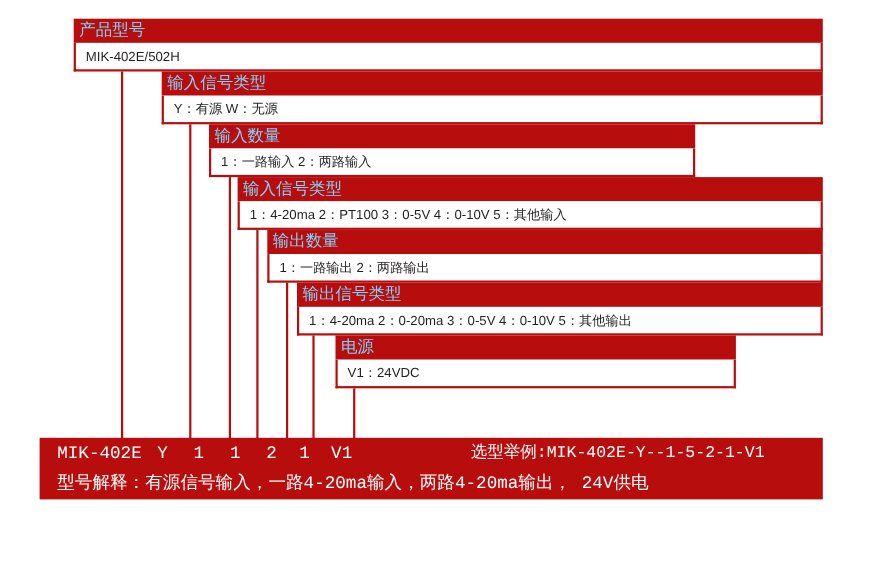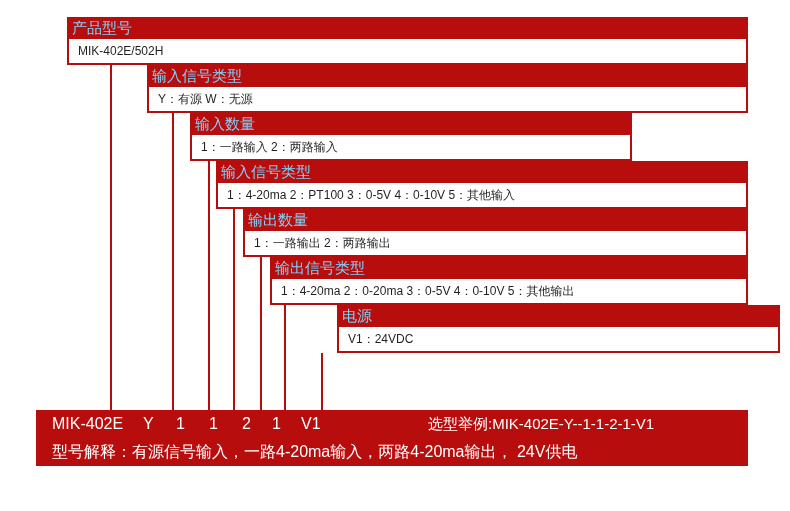--- a/index.html
+++ b/index.html
@@ -124,45 +124,45 @@
         <div class="spec-body">1：4-20ma 2：PT100 3：0-5V 4：0-10V 5：其他输入</div>
       </div>
       <div class="spec-box" style="left: 243px; top: 209px; width: 505px;">
         <div class="spec-header">输出数量</div>
         <div class="spec-body">1：一路输出 2：两路输出</div>
       </div>
       <div class="spec-box" style="left: 270px; top: 257px; width: 478px;">
         <div class="spec-header">输出信号类型</div>
         <div class="spec-body">1：4-20ma 2：0-20ma 3：0-5V 4：0-10V 5：其他输出</div>
       </div>
-      <div class="spec-box" style="left: 305px; top: 305px; width: 443px; margin-left: 32px;">
+      <div class="spec-box" style="left: 305px; top: 305px; width: 364px;">
         <div class="spec-header">电源</div>
         <div class="spec-body">V1：24VDC</div>
       </div>
     </div>
 
   <div id="connectors-layer">
       <div class="connector" style="left: 110px; top: 65px; height: 356px;"></div>
       <div class="connector" style="left: 172px; top: 113px; height: 308px;"></div>
       <div class="connector" style="left: 208px; top: 161px; height: 260px;"></div>
       <div class="connector" style="left: 233px; top: 209px; height: 212px;"></div>
       <div class="connector" style="left: 260px; top: 257px; height: 164px;"></div>
       <div class="connector" style="left: 284px; top: 305px; height: 116px;"></div>
       <div class="connector" style="left: 321px; top: 353px; height: 68px;"></div>
     </div>
 
-  <div id="summary-bar" style="left:36px; top:410px; width:712px; height:56px;">
+  <div id="summary-bar" style="left:36px; top:398px; width:712px; height:56px;font-family:Liberation Mono, monospace;">
     <div class="summary-line">
       <div class="code-row" id="code-row">
           <span class="code-token" style="left: 16px;">MIK-402E</span>
           <span class="code-token" style="left: 107px;">Y</span>
           <span class="code-token" style="left: 140px;">1</span>
           <span class="code-token" style="left: 173px;">1</span>
           <span class="code-token" style="left: 206px;">2</span>
           <span class="code-token" style="left: 236px;">1</span>
           <span class="code-token" style="left: 265px;">V1</span>
         </div>
-      <div id="example-text">选型举例:MIK-402E-Y--1-1-2-1-V1</div>
+      <div id="example-text">选型举例:MIK-402E-Y--1-5-2-1-V1</div>
     </div>
     <div id="explain-line">型号解释：有源信号输入，一路4-20ma输入，两路4-20ma输出， 24V供电</div>
   </div>
 
 </div>
 
 </body></html>

